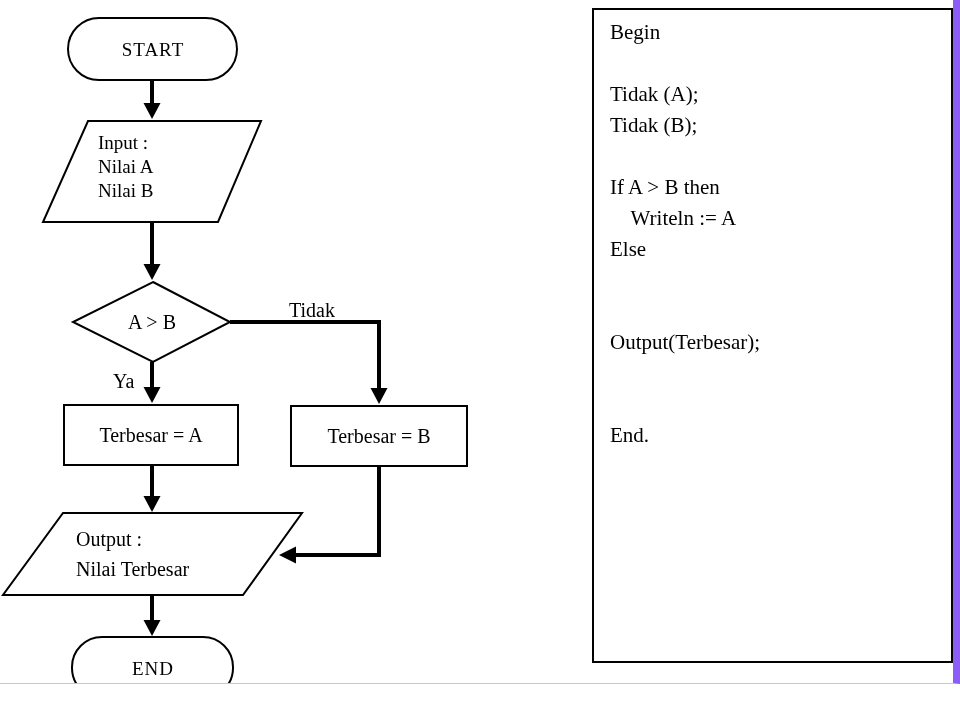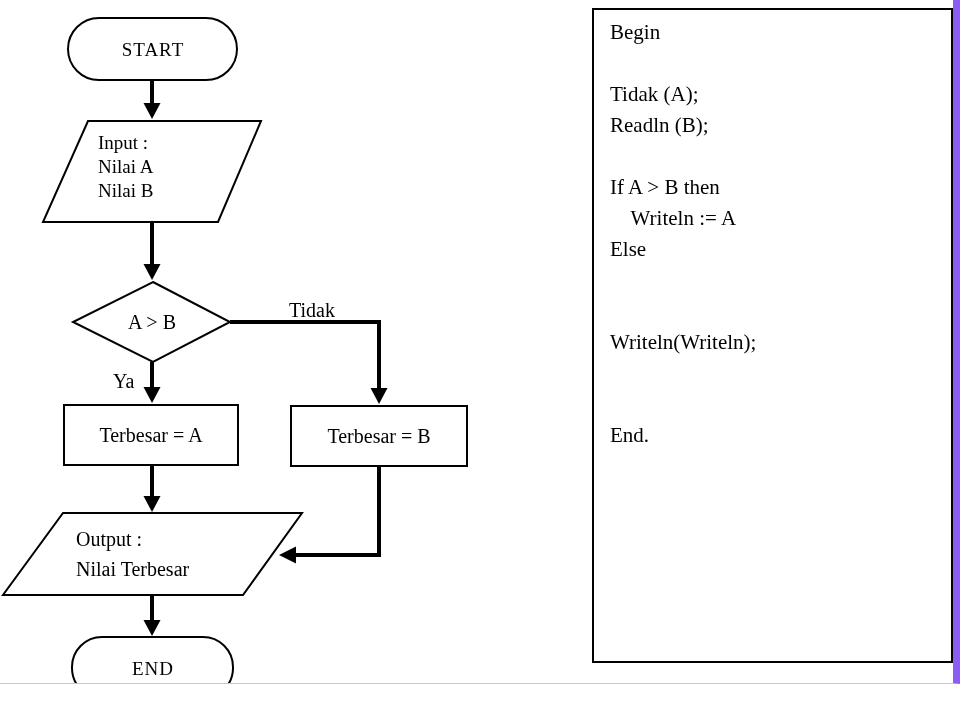--- a/index.html
+++ b/index.html
@@ -103,26 +103,26 @@
     <polygon class="ahead" points="152,636 143.5,620 160.5,620"></polygon>
 
     <rect class="shape" x="72" y="637" width="161" height="61" rx="30" ry="30"></rect>
     <text class="stadium-label" x="153" y="675" text-anchor="middle">END</text>
   </svg>
 
   <div class="code-panel">
     <div class="code-line">Begin</div>
     <div class="code-line"></div>
     <div class="code-line">Tidak (A);</div>
-    <div class="code-line">Readln (B);</div>
+    <div class="code-line">Tidak (B);</div>
     <div class="code-line"></div>
     <div class="code-line">If A &gt; B then</div>
     <div class="code-line">    Writeln := A</div>
     <div class="code-line">Else</div>
     <div class="code-line"></div>
     <div class="code-line"></div>
-    <div class="code-line">Writeln(Writeln);</div>
+    <div class="code-line">Output(Terbesar);</div>
     <div class="code-line"></div>
     <div class="code-line"></div>
     <div class="code-line">End.</div>
   </div>
 
 </div>
 
 </body></html>

